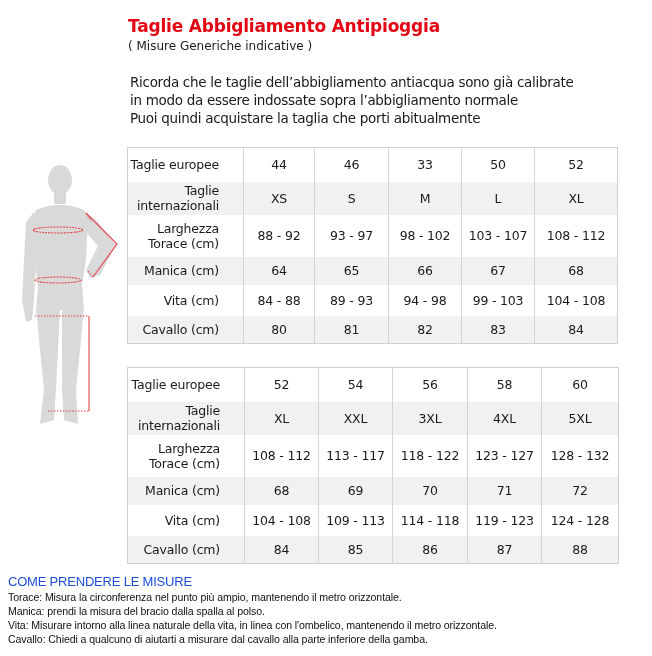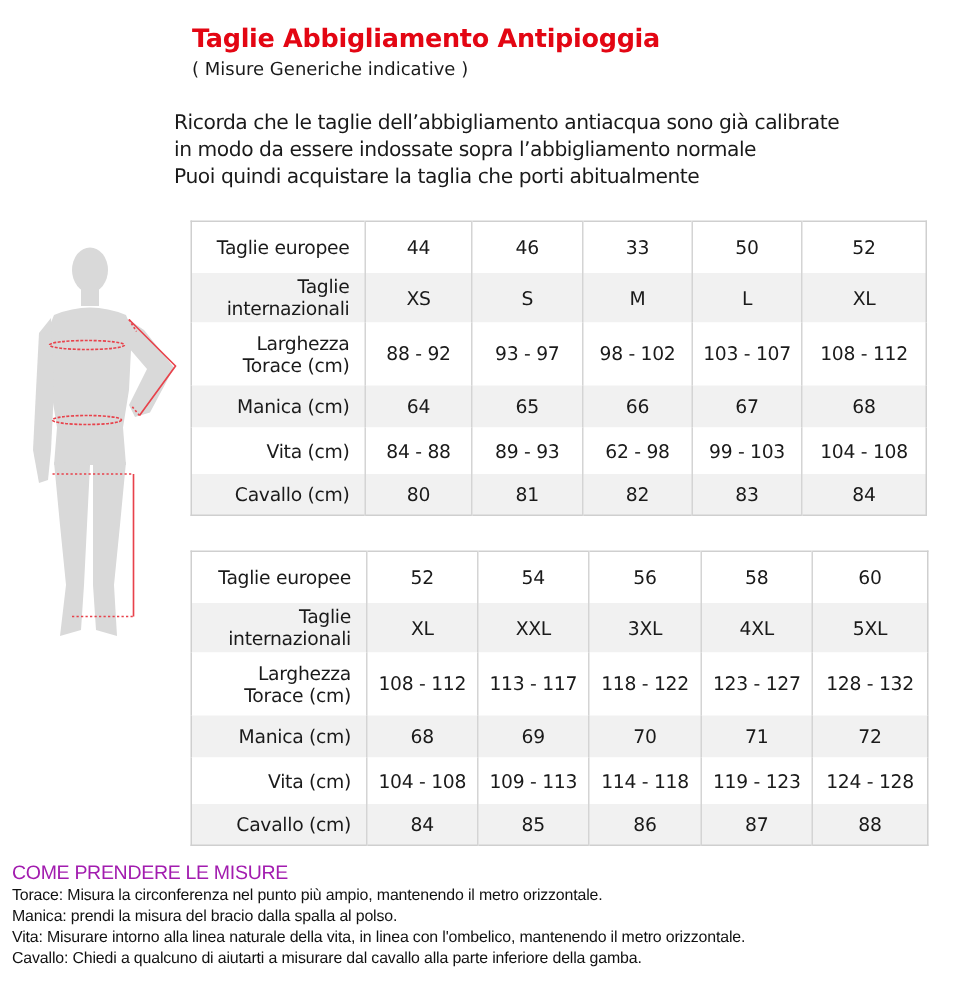--- a/index.html
+++ b/index.html
@@ -1,36 +1,36 @@
 <!DOCTYPE html>
 <html><head>
 <meta charset="utf-8">
 <style>
   * { box-sizing: border-box; margin: 0; padding: 0; }
   html, body { width: 652px; height: 656px; background: #ffffff; overflow: hidden; }
   body { position: relative; font-family: "DejaVu Sans", sans-serif; color: #1a1a1a; }
 
   .title { position: absolute; left: 128px; top: 16px; font-size: 17px; color: #e30613; letter-spacing: -0.2px; white-space: nowrap; font-weight: bold; }
   .subtitle { position: absolute; left: 128px; top: 39px; font-size: 12px; color: #1a1a1a; white-space: nowrap; }
-  .intro { position: absolute; left: 116px; top: 73px; font-size: 13.5px; line-height: 18px; color: #1a1a1a; letter-spacing: -0.3px; }
+  .intro { position: absolute; left: 130px; top: 73px; font-size: 13.5px; line-height: 18px; color: #1a1a1a; letter-spacing: -0.3px; }
   .intro div { white-space: nowrap; }
 
   .figure { position: absolute; left: 0; top: 150px; width: 130px; height: 280px; }
 
   table.sizes { position: absolute; left: 127px; border-collapse: collapse; border: 1.5px solid #cfcfcf; font-size: 12.5px; table-layout: fixed; }
   table.sizes td { text-align: center; vertical-align: middle; border-left: 1.5px solid #d4d4d4; color: #1a1a1a; padding: 0 2px; letter-spacing: -0.2px; }
-  table.sizes td.lbl { text-align: right; padding-right: 10px; border-left: none; line-height: 15px; }
+  table.sizes td.lbl { text-align: right; padding-right: 24px; border-left: none; line-height: 15px; }
   table.sizes tr:nth-child(even) td { background: #f1f1f1; }
   table.sizes tr:nth-child(odd) td { background: #ffffff; }
 
   #t1 { top: 147px; width: 490px; }
   #t2 { top: 367px; width: 491px; }
 
   .howto { position: absolute; left: 8px; top: 574px; }
-  .howto h2 { font-size: 13px; font-weight: normal; color: #a21caf; margin-bottom: 1px; letter-spacing: -0.2px; font-family: "Liberation Sans", sans-serif; }
+  .howto h2 { font-size: 13px; font-weight: normal; color: #1d4ed8; margin-bottom: 1px; letter-spacing: -0.2px; font-family: "Liberation Sans", sans-serif; }
   .howto p { font-size: 10.6px; line-height: 14px; color: #111; white-space: nowrap; font-family: "Liberation Sans", sans-serif; letter-spacing: -0.1px; }
 </style>
 </head>
 <body>
 
 <div class="title">Taglie Abbigliamento Antipioggia</div>
 <div class="subtitle">( Misure Generiche indicative )</div>
 
 <div class="intro">
   <div>Ricorda che le taglie dell’abbigliamento antiacqua sono già calibrate</div>
@@ -117,21 +117,21 @@
     <td>64</td>
     <td>65</td>
     <td>66</td>
     <td>67</td>
     <td>68</td>
   </tr>
   <tr style="height:31px">
     <td class="lbl">Vita (cm)</td>
     <td>84 - 88</td>
     <td>89 - 93</td>
-    <td>62 - 98</td>
+    <td>94 - 98</td>
     <td>99 - 103</td>
     <td>104 - 108</td>
   </tr>
   <tr style="height:28px">
     <td class="lbl">Cavallo (cm)</td>
     <td>80</td>
     <td>81</td>
     <td>82</td>
     <td>83</td>
     <td>84</td>

